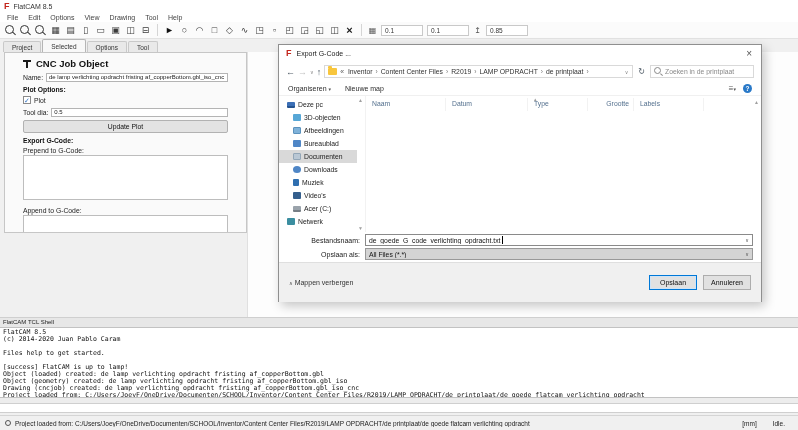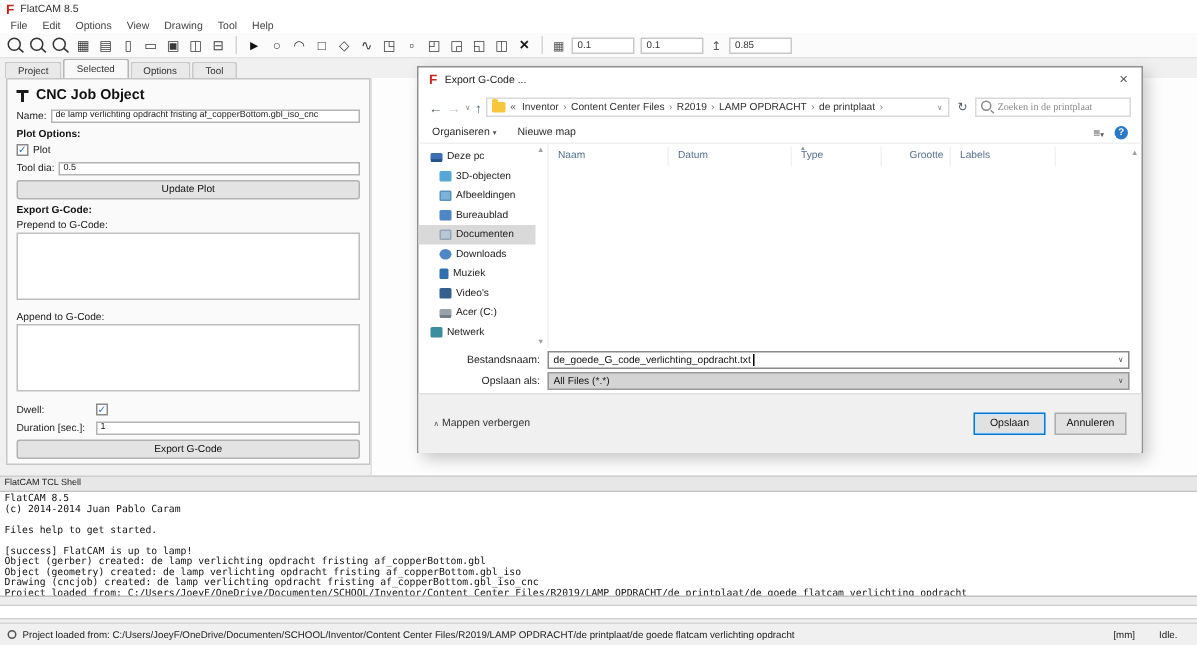--- a/index.html
+++ b/index.html
@@ -28,21 +28,21 @@
 
   
   .tabbar { position:absolute; left:0; top:39px; width:798px; height:13px; display:flex; align-items:flex-end; padding-left:3px; }
   .tab { font-size:6.5px; color:#333; background:#e9e9e9; border:1px solid #c9c9c9; border-bottom:none; border-radius:2px 2px 0 0; padding:2px 8px 2px 8px; margin-right:1px; height:11px; }
   .tab.active { background:#f8f8f8; border-color:#b5b5b5; height:13px; padding-top:3px; }
 
   
   .canvas { position:absolute; left:247px; top:52px; width:551px; height:265px; background:#fdfdfd; border-left:1px solid #e0e0e0; }
 
   
-  .sidepanel { position:absolute; left:4px; top:52px; width:243px; height:258px; background:#fafafa; border:1px solid #c6c6c6; overflow:hidden; padding:4px 6px; }
+  .sidepanel { position:absolute; left:4px; top:52px; width:243px; height:181px; background:#fafafa; border:1px solid #c6c6c6; overflow:hidden; padding:4px 18px; }
   .panel-header { display:flex; align-items:center; height:13px; margin-bottom:2px; }
   .cnc-icon { width:8px; height:9px; position:relative; margin-right:5px; }
   .cnc-icon::before { content:""; position:absolute; left:0; top:1px; width:8px; height:2px; background:#1a1a1a; }
   .cnc-icon::after { content:""; position:absolute; left:3px; top:1px; width:2px; height:8px; background:#1a1a1a; }
   .panel-title { font-size:9.5px; font-weight:bold; color:#111; }
   .row { display:flex; align-items:center; margin:2px 0; height:10px; }
   .lbl { font-size:6.8px; color:#222; margin-right:3px; white-space:nowrap; }
   .w52 { width:50px; }
   .txt { flex:1; height:9px; border:1px solid #b4b4b4; background:#fff; font-size:6px; color:#222; padding:0 2px; font-family:"Liberation Sans",sans-serif; outline:none; }
   .bold-lbl { font-size:6.8px; font-weight:bold; color:#111; margin:4px 0 2px 0; }
@@ -67,21 +67,21 @@
   .crumb-prefix { font-size:6.8px; color:#555; margin-right:2px; }
   .crumbs { display:flex; align-items:center; }
   .crumb { font-size:6.8px; color:#333; padding:0 2px; white-space:nowrap; }
   .crumb-sep { font-size:6.5px; color:#777; padding:0 1px; }
   .addr-caret { margin-left:auto; font-size:5px; color:#888; padding-right:1px; }
   .refresh { font-size:8px; color:#4f5b66; padding:0 2px; }
   .searchbox { width:104px; height:13px; border:1px solid #d9d9d9; display:flex; align-items:center; padding:0 3px; flex:none; }
   .mag { position:relative; width:9px; height:9px; flex:none; margin-right:2px; }
   .mag::before { content:""; position:absolute; left:0; top:0; width:5px; height:5px; border:1.1px solid #8a8a8a; border-radius:50%; }
   .mag::after { content:""; position:absolute; width:3px; height:1.1px; background:#8a8a8a; transform:rotate(42deg); left:6px; top:7px; }
-  .search-input { border:none; outline:none; flex:1; font-size:6.8px; color:#333; background:transparent; font-family:Liberation Serif, serif; }
+  .search-input { border:none; outline:none; flex:1; font-size:6.8px; color:#333; background:transparent; font-family:Liberation Sans, sans-serif; }
   .search-input::placeholder { color:#8a8a8a; }
   .dlg-cmd { height:15px; display:flex; align-items:center; padding:0 9px; border-bottom:1px solid #f0f0f0; }
   .cmd-item { font-size:7px; color:#2b2b2b; margin-right:14px; }
   .caret { font-size:5px; color:#555; }
   .cmd-right { margin-left:auto; display:flex; align-items:center; gap:7px; }
   .view-btn { font-size:8px; color:#555; }
   .help-btn { width:9px; height:9px; border-radius:50%; background:#2979c8; color:#fff; font-size:6.5px; font-weight:bold; display:inline-flex; align-items:center; justify-content:center; }
   .dlg-body { height:136px; display:flex; position:relative; }
   .tree { width:78px; padding-top:2px; }
   .tree-row { height:13px; display:flex; align-items:center; padding-left:8px; }
@@ -382,26 +382,26 @@
         <span class="wbtn primary" data-name="save-button">Opslaan</span>
         <span class="wbtn" data-name="cancel-button">Annuleren</span>
       </span>
     </div>
   </div>
 
   <div class="shell" data-name="tcl-shell">
     <div class="shell-header" data-name="shell-title">FlatCAM TCL Shell</div>
     <div class="console" data-name="shell-console">
       <div class="shell-line" data-name="shell-line">FlatCAM 8.5</div>
-        <div class="shell-line" data-name="shell-line">(c) 2014-2014 Juan Pablo Caram</div>
+        <div class="shell-line" data-name="shell-line">(c) 2014-2020 Juan Pablo Caram</div>
         <div class="shell-line" data-name="shell-line"></div>
         <div class="shell-line" data-name="shell-line">Files help to get started.</div>
         <div class="shell-line" data-name="shell-line"></div>
         <div class="shell-line" data-name="shell-line">[success] FlatCAM is up to lamp!</div>
-        <div class="shell-line" data-name="shell-line">Object (gerber) created: de lamp verlichting opdracht fristing af_copperBottom.gbl</div>
+        <div class="shell-line" data-name="shell-line">Object (loaded) created: de lamp verlichting opdracht fristing af_copperBottom.gbl</div>
         <div class="shell-line" data-name="shell-line">Object (geometry) created: de lamp verlichting opdracht fristing af_copperBottom.gbl_iso</div>
         <div class="shell-line" data-name="shell-line">Drawing (cncjob) created: de lamp verlichting opdracht fristing af_copperBottom.gbl_iso_cnc</div>
         <div class="shell-line" data-name="shell-line">Project loaded from: C:/Users/JoeyF/OneDrive/Documenten/SCHOOL/Inventor/Content Center Files/R2019/LAMP OPDRACHT/de printplaat/de goede flatcam verlichting opdracht</div>
     </div>
     <div class="shell-track" data-name="shell-scrollbar"></div>
     <input class="shell-entry" data-name="shell-command-input" style="">
   </div>
 
   <div class="statusbar" data-name="status-bar">
     <span class="status-dot" data-name="status-icon"></span>

